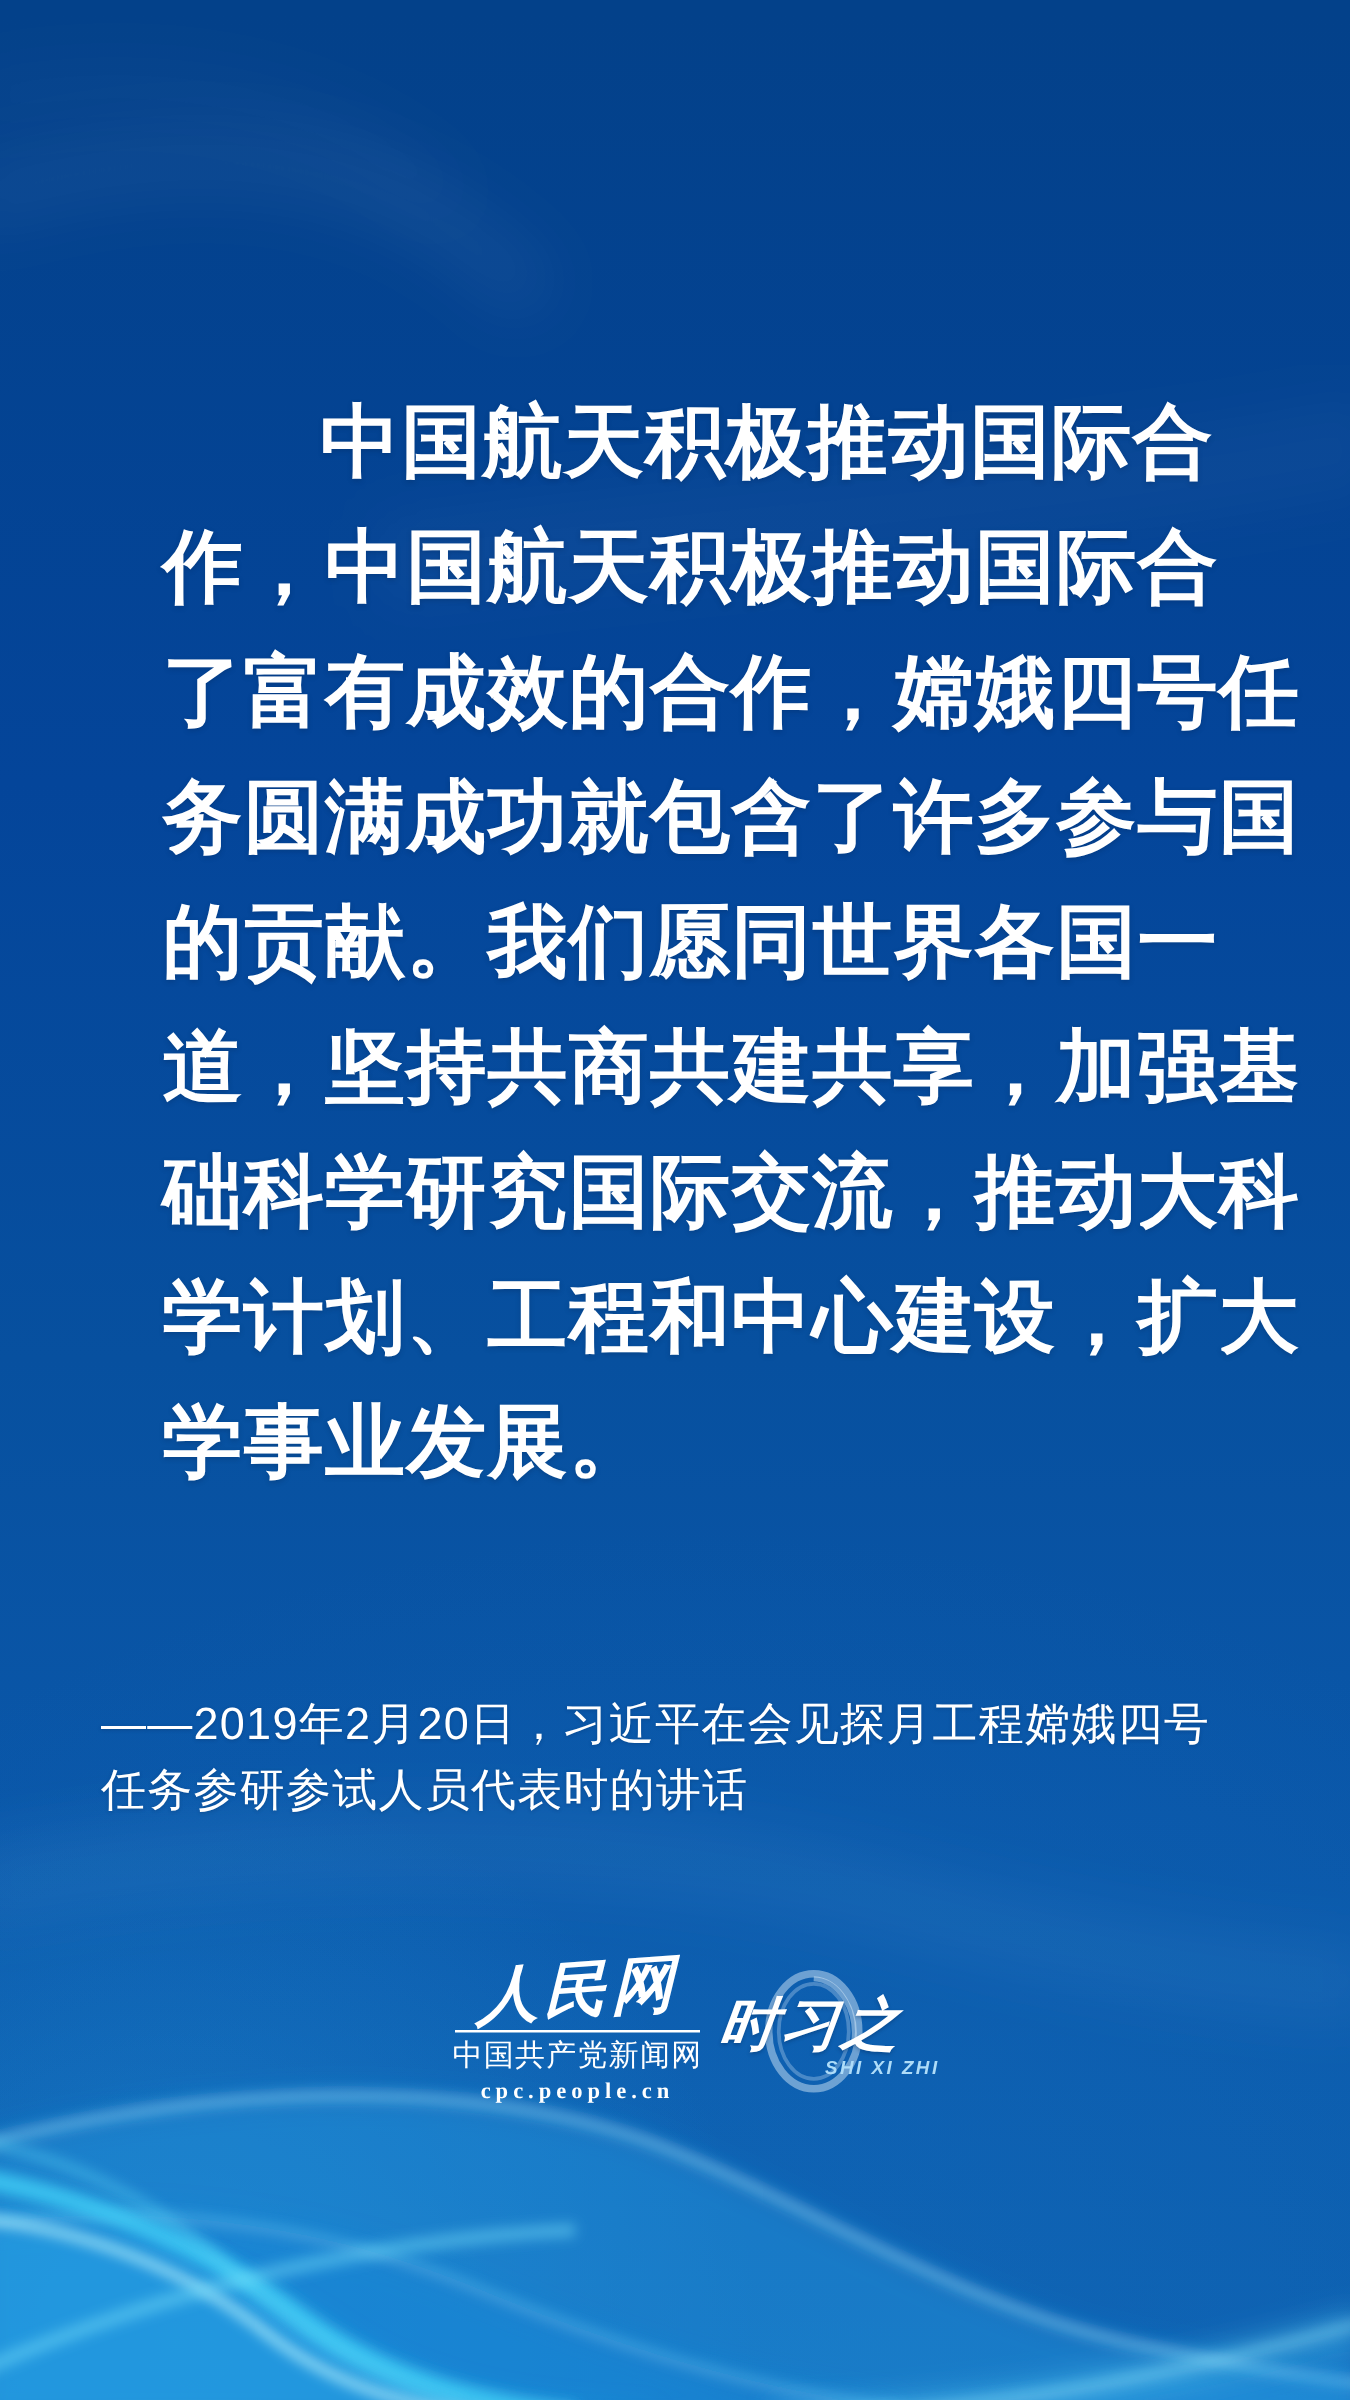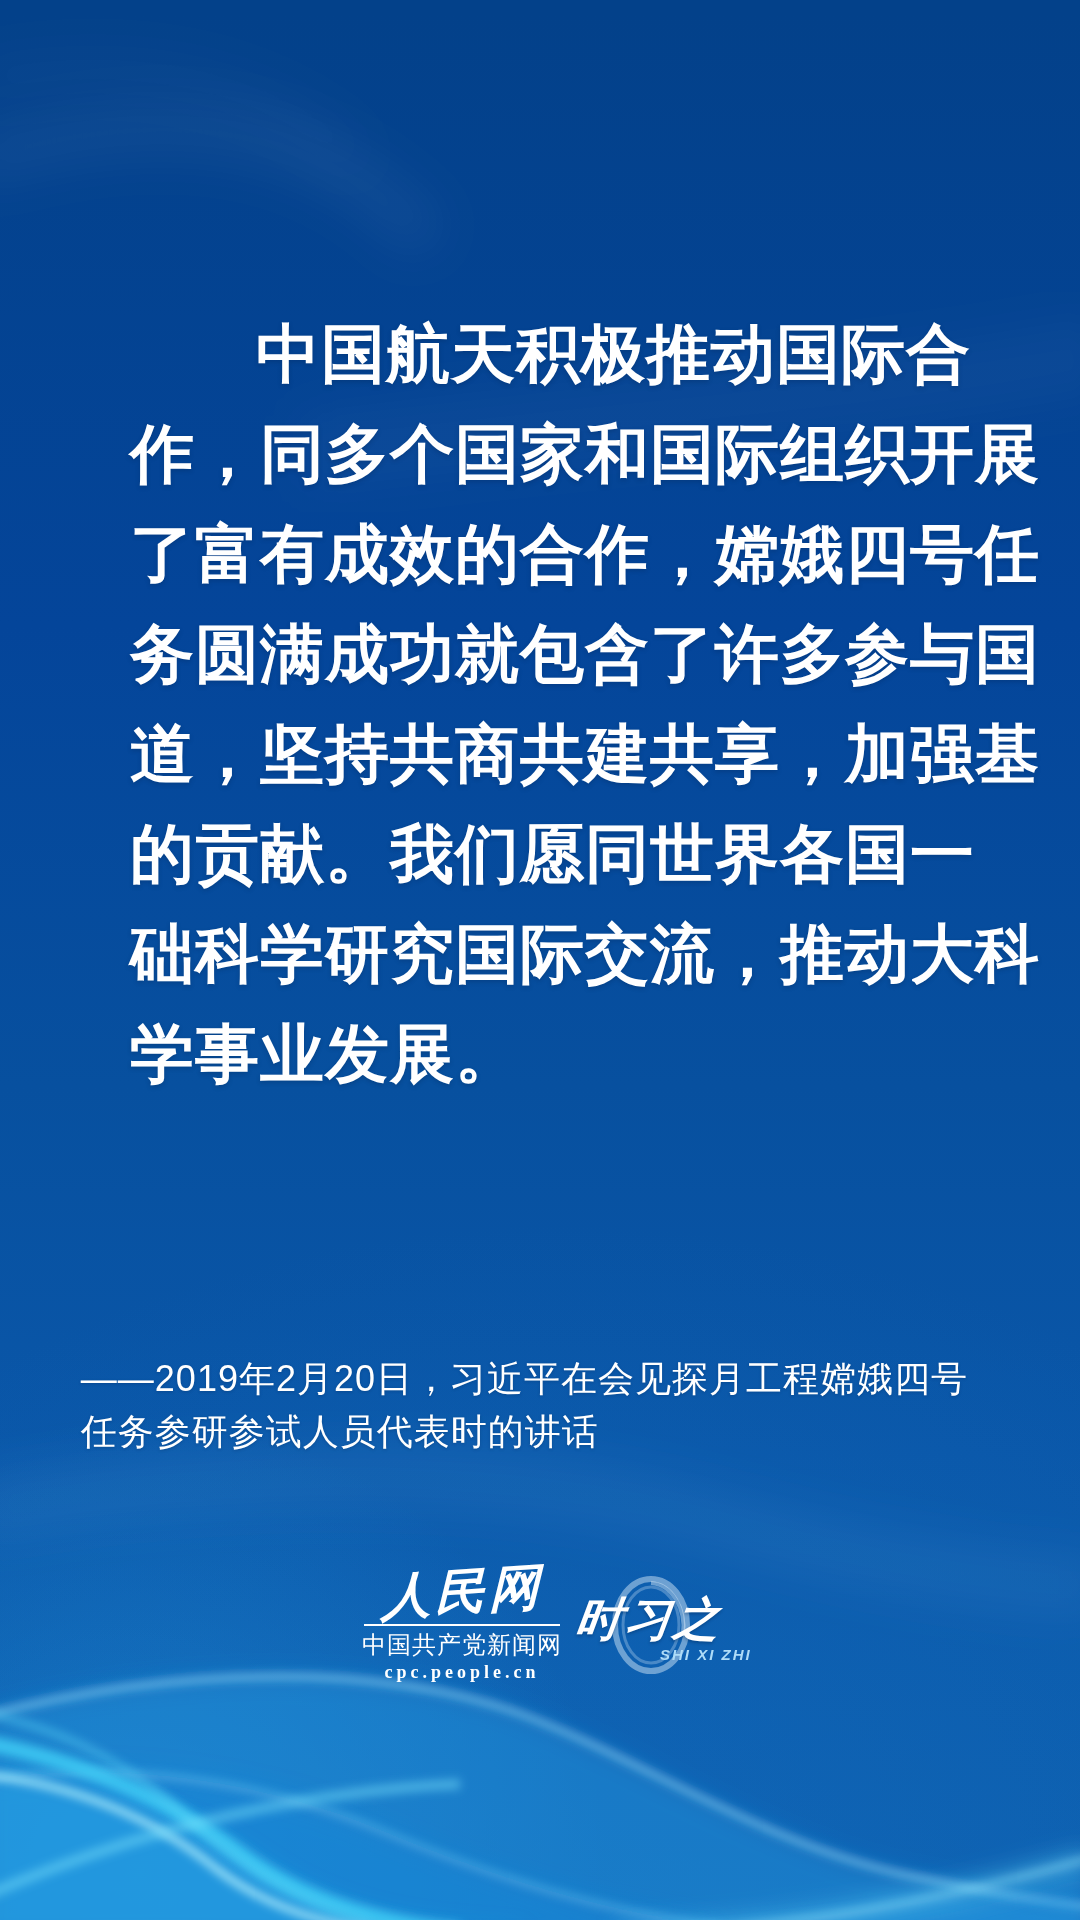--- a/index.html
+++ b/index.html
@@ -101,26 +101,27 @@
     <path d="M -20 1700 C 60 1716, 130 1752, 185 1804 C 235 1852, 300 1892, 370 1912" stroke="rgba(90,215,250,0.5)" stroke-width="7" fill="none" filter="url(#f1)"></path>
     <path d="M -20 1886 C 130 1820, 290 1780, 460 1772" stroke="rgba(120,225,252,0.5)" stroke-width="10" fill="none" filter="url(#f1)"></path>
 
     <path d="M 600 1930 C 800 1922, 980 1895, 1090 1855 L 1090 1930 Z" fill="rgba(40,170,240,0.35)" filter="url(#f2)"></path>
     <path d="M 620 1925 C 800 1918, 950 1888, 1090 1848" stroke="rgba(90,210,250,0.55)" stroke-width="18" fill="none" filter="url(#f2)"></path>
     <path d="M 620 1923 C 800 1916, 950 1886, 1090 1846" stroke="rgba(170,240,255,0.5)" stroke-width="6" fill="none" filter="url(#f1)"></path>
   </svg>
 
   <div class="quote">
     <div class="qline indent">中国航天积极推动国际合</div>
-    <div class="qline">作，同多个国家和国际组织开展</div>
+    <div class="qline">作，中国航天积极推动国际合</div>
     <div class="qline">了富有成效的合作，嫦娥四号任</div>
     <div class="qline">务圆满成功就包含了许多参与国</div>
+    <div class="qline">的贡献。我们愿同世界各国一</div>
     <div class="qline">道，坚持共商共建共享，加强基</div>
-    <div class="qline">的贡献。我们愿同世界各国一</div>
     <div class="qline">础科学研究国际交流，推动大科</div>
+    <div class="qline">学计划、工程和中心建设，扩大</div>
     <div class="qline">学事业发展。</div>
   </div>
 
   <div class="attribution">
     <div>——2019年2月20日，习近平在会见探月工程嫦娥四号</div>
     <div>任务参研参试人员代表时的讲话</div>
   </div>
 
   <div class="pd">
     <div class="pd-script">人民网</div>

